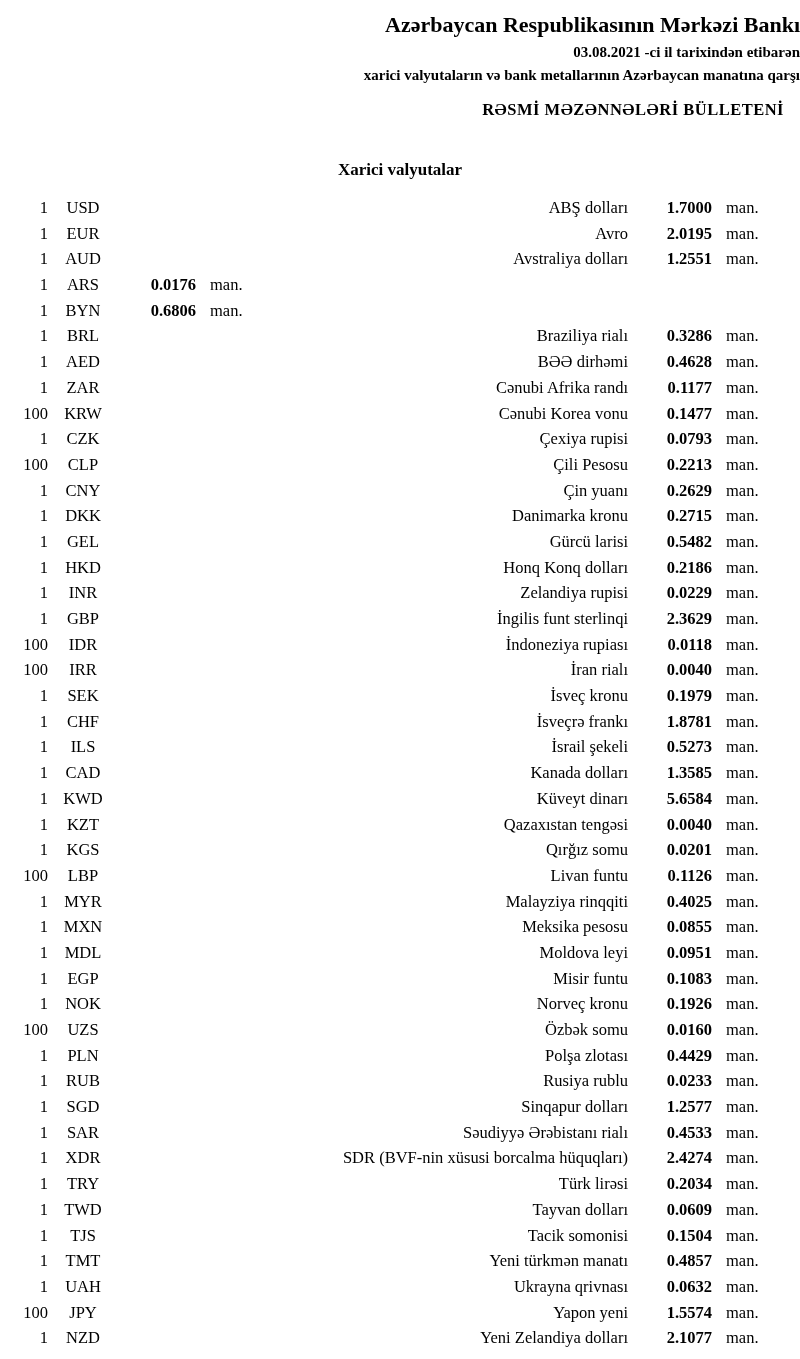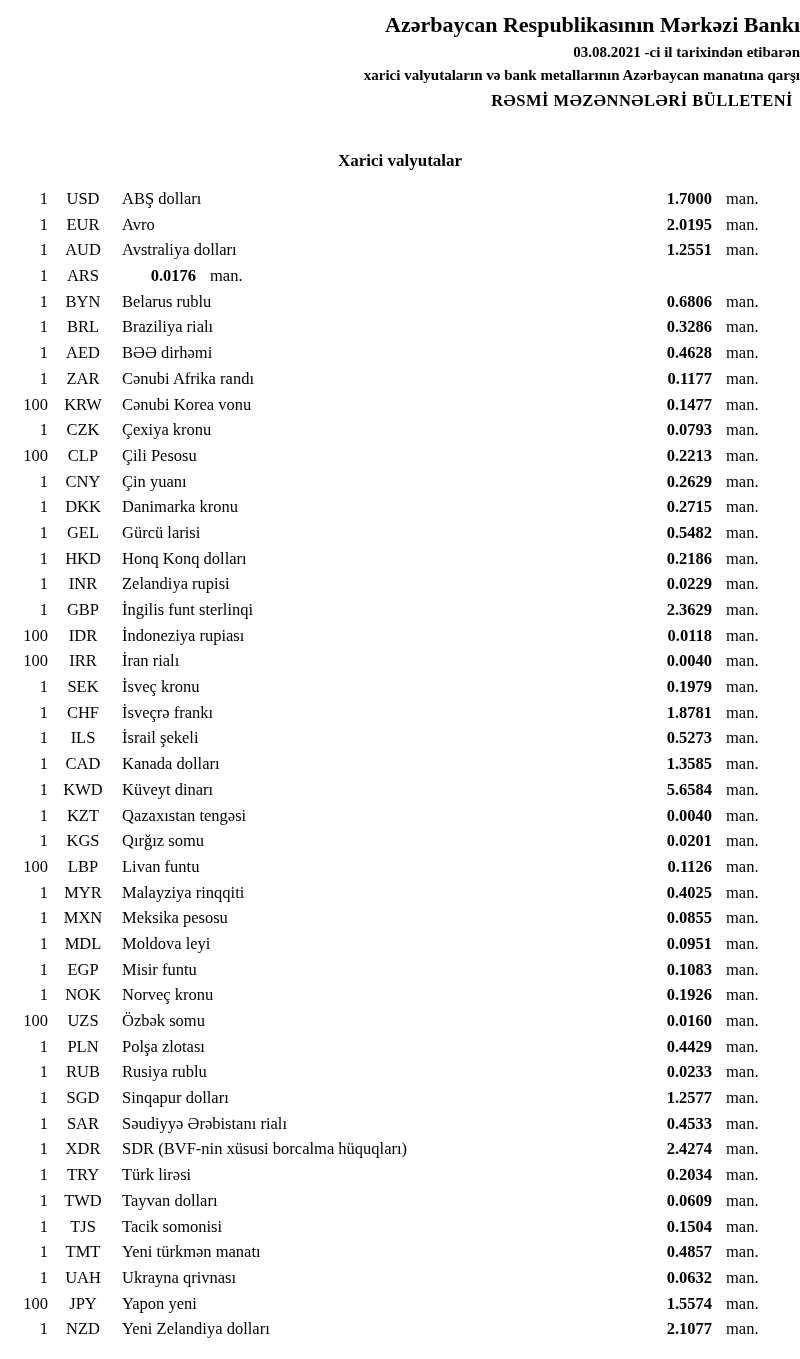--- a/index.html
+++ b/index.html
@@ -31,21 +31,21 @@
   }
   .doc-subtitle {
     font-size: 15px;
     font-weight: bold;
     margin: 0 0 4px 0;
   }
   .doc-bulletin {
     font-size: 16.5px;
     font-weight: bold;
     letter-spacing: 0.5px;
-    margin: 7px;
+    margin: 16px;
   }
   .section-title {
     text-align: center;
     font-size: 17px;
     font-weight: bold;
     margin-top: 40px;
     margin-bottom: 18px;
   }
   .rates-table {
     margin-top: 2px;
@@ -64,21 +64,21 @@
     flex: 0 0 auto;
   }
   .code {
     width: 58px;
     text-align: center;
     margin-left: 6px;
     flex: 0 0 auto;
   }
   .cname {
     flex: 1 1 auto;
-    text-align: left;
+    text-align: right;
     margin-left: 10px;
     white-space: nowrap;
     overflow: hidden;
   }
   .rate {
     width: 84px;
     text-align: right;
     font-weight: bold;
     flex: 0 0 auto;
   }
@@ -131,21 +131,20 @@
   <div class="row">
     <span class="qty">1</span>
     <span class="code">ARS</span>
     <span class="rate">0.0176</span>
     <span class="unit">man.</span>
   </div>
 
   <div class="row">
     <span class="qty">1</span>
     <span class="code">BYN</span>
-    <span class="cname">Belarus rublu</span>
     <span class="rate">0.6806</span>
     <span class="unit">man.</span>
   </div>
 
   <div class="row">
     <span class="qty">1</span>
     <span class="code">BRL</span>
     <span class="cname">Braziliya rialı</span>
     <span class="rate">0.3286</span>
     <span class="unit">man.</span>
@@ -171,21 +170,21 @@
     <span class="qty">100</span>
     <span class="code">KRW</span>
     <span class="cname">Cənubi Korea vonu</span>
     <span class="rate">0.1477</span>
     <span class="unit">man.</span>
   </div>
 
   <div class="row">
     <span class="qty">1</span>
     <span class="code">CZK</span>
-    <span class="cname">Çexiya kronu</span>
+    <span class="cname">Çexiya rupisi</span>
     <span class="rate">0.0793</span>
     <span class="unit">man.</span>
   </div>
 
   <div class="row">
     <span class="qty">100</span>
     <span class="code">CLP</span>
     <span class="cname">Çili Pesosu</span>
     <span class="rate">0.2213</span>
     <span class="unit">man.</span>

